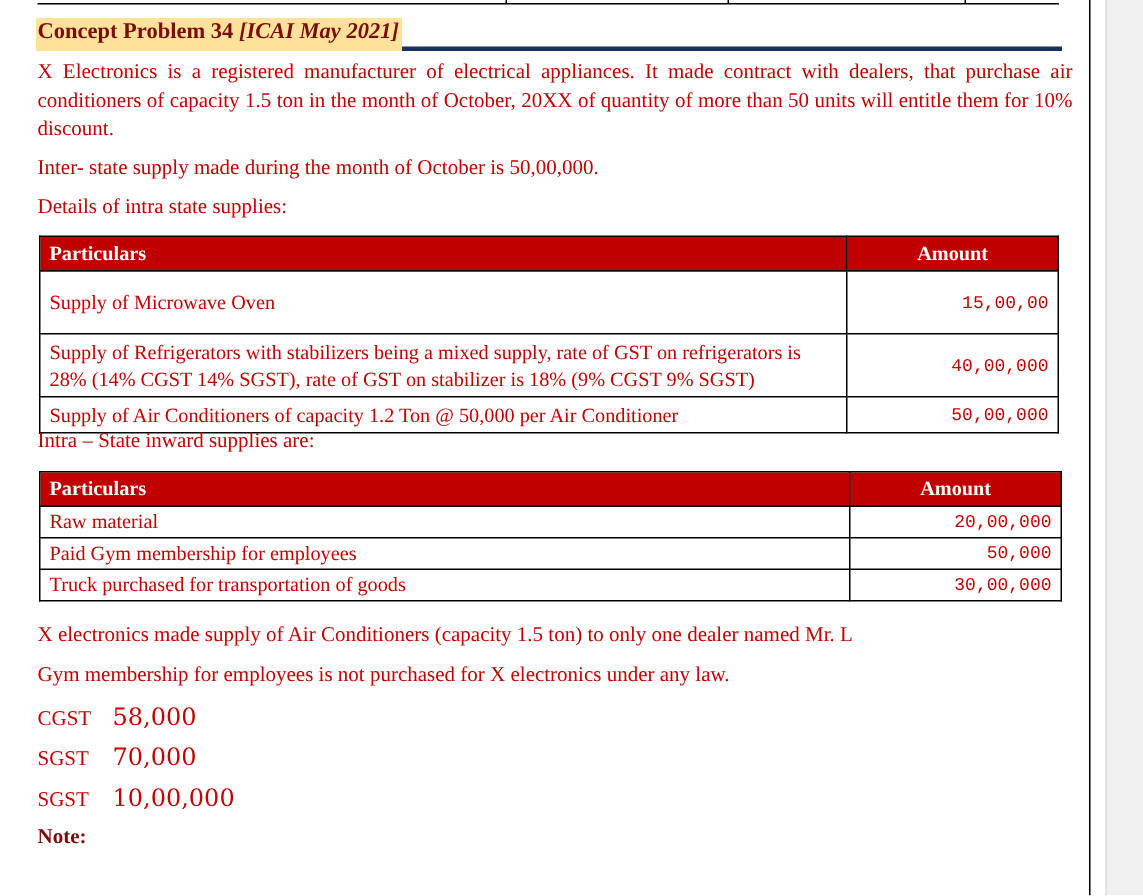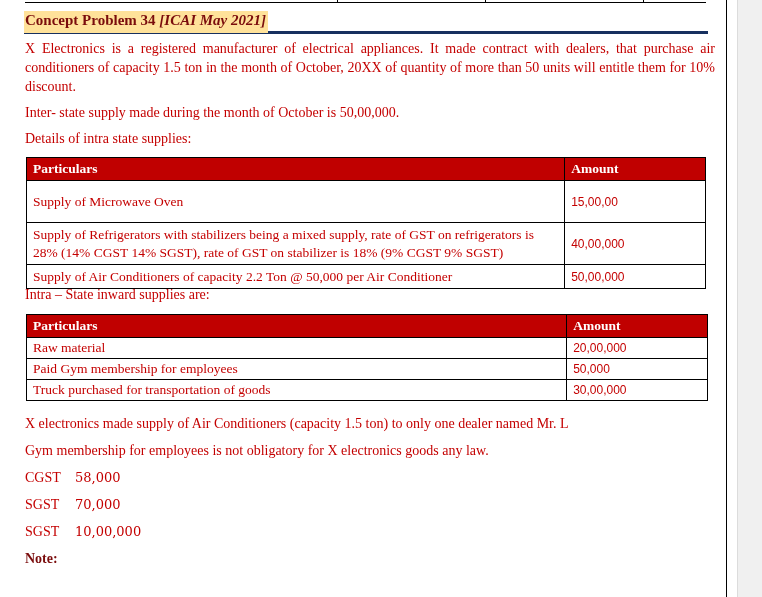--- a/index.html
+++ b/index.html
@@ -13,31 +13,31 @@
   .title { display:inline-block; background:#ffe29a; color:#7a0c0c; font-family:"Liberation Serif", serif;
            font-weight:bold; font-size:15px; line-height:18px; padding:0 2px 4px 1px; }
   .title i { font-style:italic; }
   .content { position:absolute; left:25px; top:39px; width:690px; color:#c40000;
              font-family:"Liberation Serif", serif; font-size:14px; line-height:19px; }
   p { margin:0; }
   .para1 { width:690px; text-align:justify; }
   .gap { margin-top:7px; }
   table { border-collapse:collapse; font-family:"Liberation Serif", serif; font-size:13.5px; color:#c40000; }
   th { background:#c00000; color:#ffffff; font-weight:bold; text-align:left; height:22px; padding:0 6px; border:1px solid #000; }
-  th.amt { text-align:left; }
+  th.amt { text-align:center; }
   td { border:1px solid #000; padding:1px 6px; line-height:18px; }
-  td.amt { text-align:left; font-family:Liberation Sans, sans-serif; font-size:12px; }
+  td.amt { text-align:right; font-family:Liberation Mono, monospace; font-size:12px; }
   .t1 { position:absolute; left:26px; top:157px; width:680px; }
   .t2 { position:absolute; left:26px; top:314px; width:682px; }
   .label-intra { position:absolute; left:25px; top:285px; }
   .after { position:absolute; left:25px; top:414px; }
   .after p { height:27px; line-height:20px; }
   .itc-row span.k { display:inline-block; width:50px; }
   .note { font-weight:bold; color:#7a0c0c; }
-  .num { font-family:"DejaVu Serif", serif; font-size:13px; }
+  .num { font-family:"DejaVu Serif", serif; font-size:16px; }
 </style>
 </head>
 <body>
 
 <div class="top-table-remnant">
   <span class="tick" style="left:312px"></span>
   <span class="tick" style="left:460px"></span>
   <span class="tick" style="left:618px"></span>
 </div>
 
@@ -65,21 +65,21 @@
   <tbody>
     <tr style="height:42px">
       <td>Supply of Microwave Oven</td>
       <td class="amt">15,00,00</td>
     </tr>
     <tr style="height:42px">
       <td>Supply of Refrigerators with stabilizers being a mixed supply, rate of GST on refrigerators is 28% (14% CGST  14% SGST), rate of GST on stabilizer is 18% (9% CGST 9% SGST)</td>
       <td class="amt">40,00,000</td>
     </tr>
     <tr style="height:24px">
-      <td>Supply of Air Conditioners of capacity 2.2 Ton @ 50,000 per Air Conditioner</td>
+      <td>Supply of Air Conditioners of capacity 1.2 Ton @ 50,000 per Air Conditioner</td>
       <td class="amt">50,00,000</td>
     </tr>
   </tbody>
 </table>
 
 <p class="label-intra content" style="top:285px">Intra – State inward supplies are:</p>
 
 <table class="t2">
   <colgroup>
       <col style="width:541px">
@@ -102,21 +102,21 @@
     </tr>
     <tr>
       <td>Truck purchased for transportation of goods</td>
       <td class="amt">30,00,000</td>
     </tr>
   </tbody>
 </table>
 
 <div class="content after" style="top:414px">
   <p>X electronics made supply of Air Conditioners (capacity 1.5 ton) to only one dealer named Mr. L</p>
-  <p>Gym membership for employees is not obligatory for X electronics goods any law.</p>
+  <p>Gym membership for employees is not purchased for X electronics under any law.</p>
   <p class="itc-row"><span class="k">CGST</span><span class="num">58,000</span></p>
   <p class="itc-row"><span class="k">SGST</span><span class="num">70,000</span></p>
   <p class="itc-row"><span class="k">SGST</span><span class="num">10,00,000</span></p>
   <p class="note">Note:</p>
 </div>
 
 <div class="page-border"></div>
 <div class="scroll-track"></div>
 
 </body></html>

